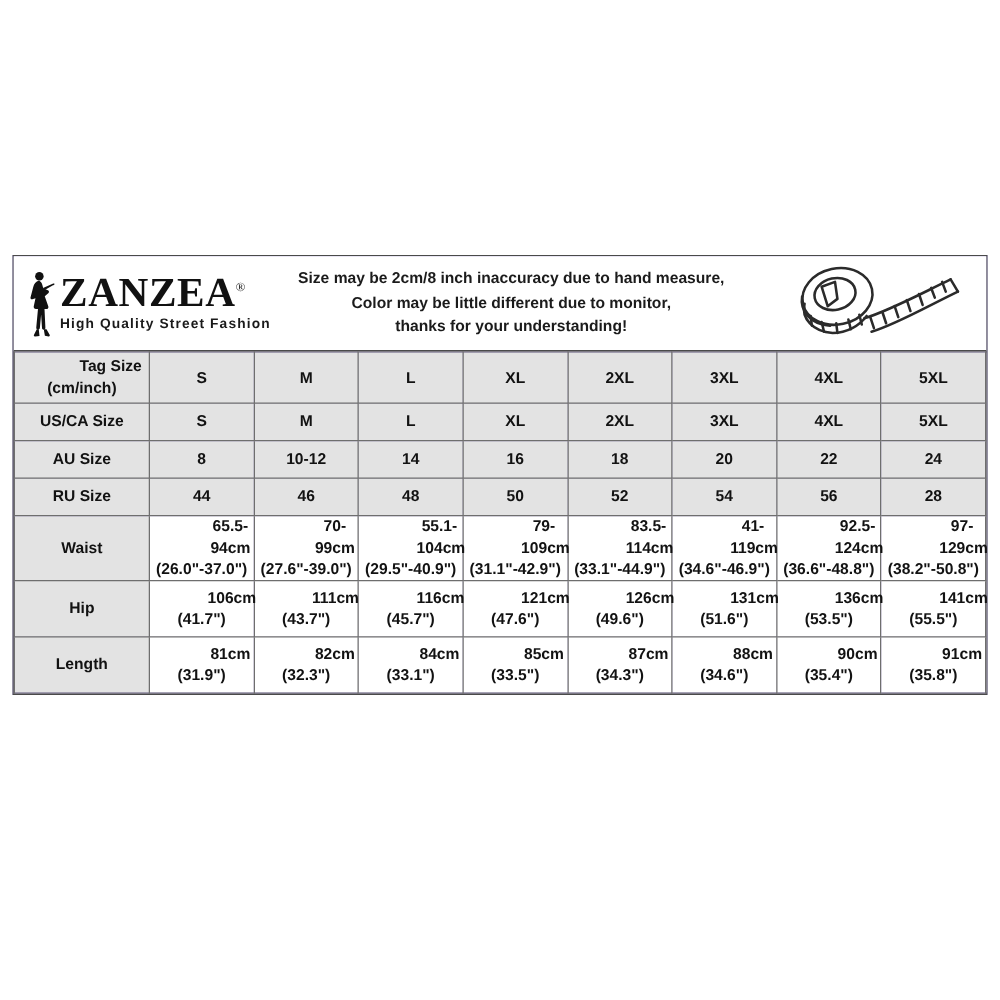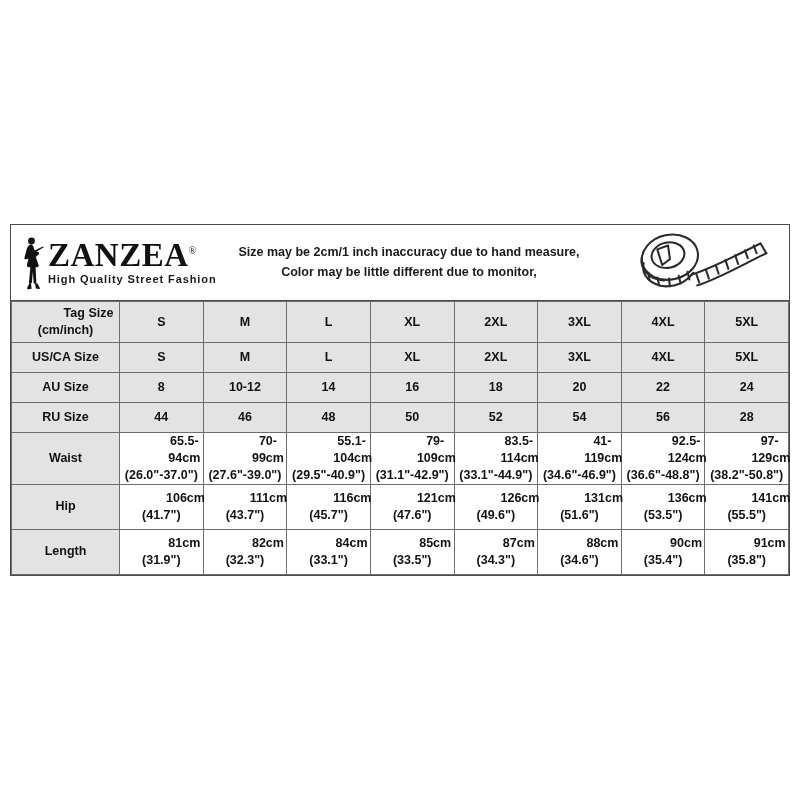--- a/index.html
+++ b/index.html
@@ -11,21 +11,21 @@
     width: 800px;
     height: 800px;
     font-family: "Liberation Sans", sans-serif;
     overflow: hidden;
     position: relative;
   }
 
   #chart-wrap {
     position: absolute;
     left: 10px;
-    top: 224px;
+    top: 204px;
     width: 780px;
     border: 1px solid #4a4a4a;
     box-sizing: border-box;
     background: #c4b5fd;
   }
 
   
   .header-band {
     display: flex;
     align-items: center;
@@ -163,22 +163,23 @@
           </g>
         </svg>
       </div>
       <div class="logo-text-block">
         <div class="logo-word"><span>ZANZEA</span><span class="logo-reg">®</span></div>
         <div class="logo-tagline">High Quality Street Fashion</div>
       </div>
     </div>
 
     <div class="notice-cell">
-      <div class="notice-line">Size may be 2cm/1 inch inaccuracy due to hand measure,</div>
+      <div class="notice-line">Size may be 2cm/8 inch inaccuracy due to hand measure,</div>
       <div class="notice-line">Color may be little different due to monitor,</div>
+      <div class="notice-line">thanks for your understanding!</div>
     </div>
 
     <div class="tape-cell">
       <svg viewBox="0 0 160 76" width="158" height="74" aria-hidden="true">
         <g fill="none" stroke="#2b2b2b" stroke-width="2.1" stroke-linecap="round" stroke-linejoin="round">
 
           <ellipse cx="44" cy="32" rx="29" ry="23" transform="rotate(-12 44 32)"></ellipse>
           <ellipse cx="42" cy="30" rx="17" ry="13" transform="rotate(-12 42 30)"></ellipse>
 
           <path d="M17 38 C 14 50 24 61 40 62 C 52 62 62 56 68 48"></path>

